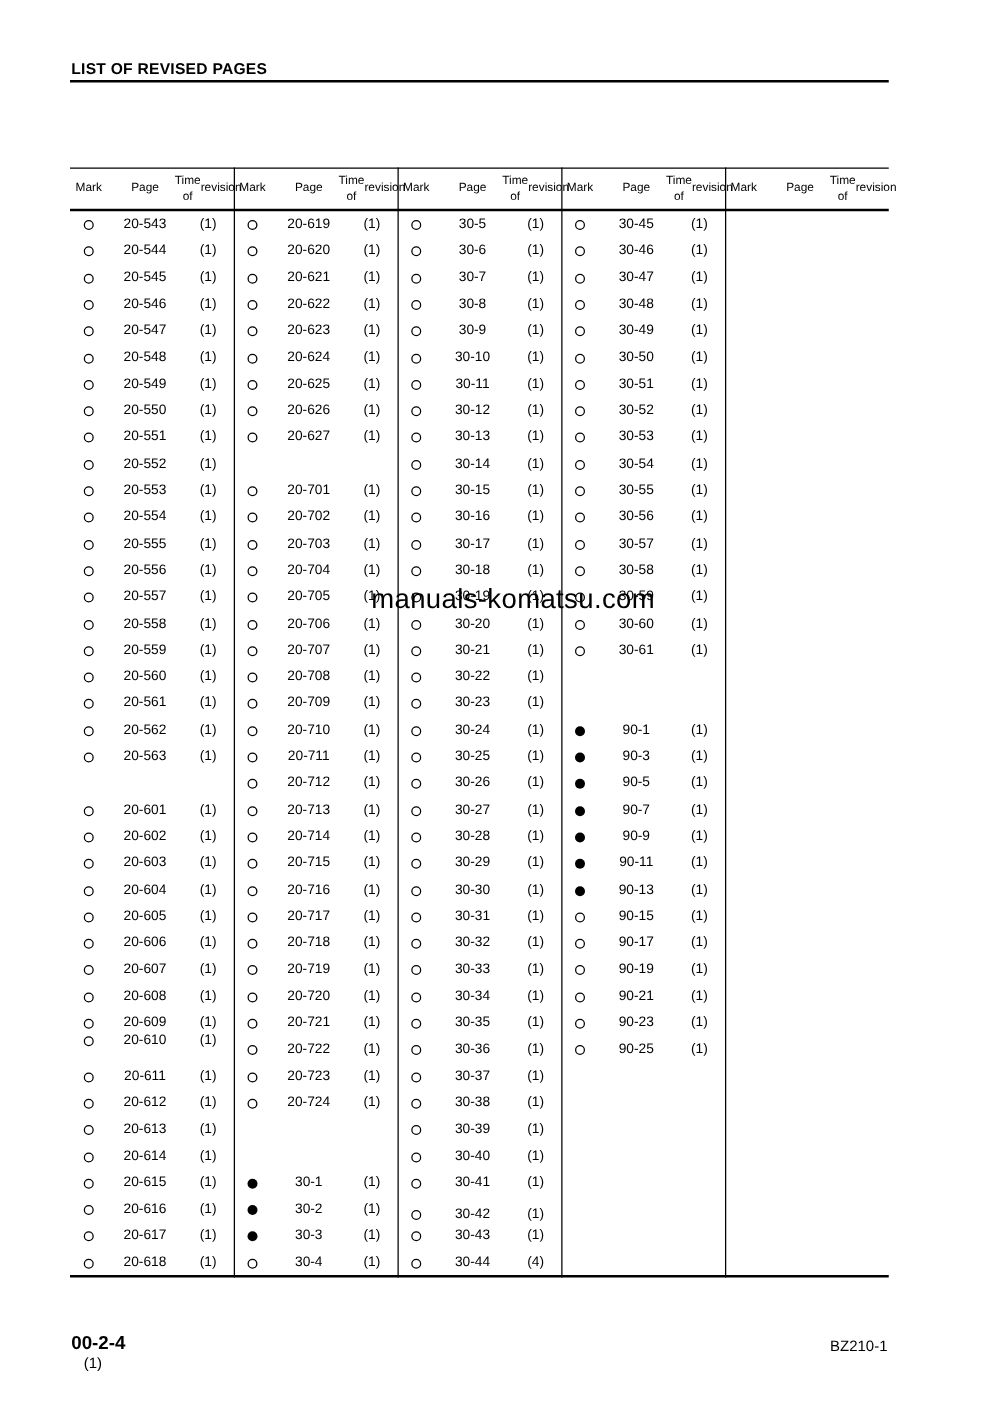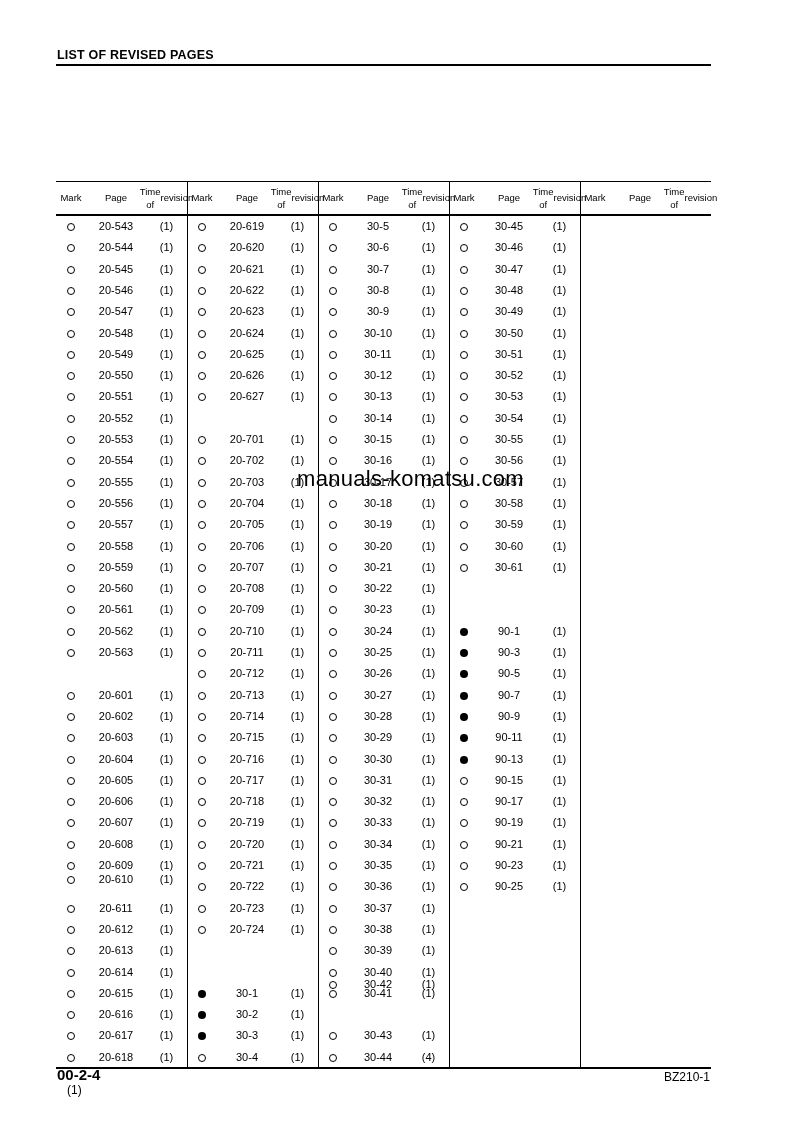--- a/index.html
+++ b/index.html
@@ -1,21 +1,21 @@
 <!DOCTYPE html>
 <html><head>
 <meta charset="utf-8">
 <style>
   html, body { margin: 0; padding: 0; background: #ffffff; }
   body { width: 793px; height: 1123px; position: relative; overflow: hidden;
          font-family: "Liberation Sans", sans-serif; color: #000; }
   .title { position: absolute; left: 57px; top: 48px; font-size: 12.5px; font-weight: bold;
            letter-spacing: 0.2px; }
   .title-rule { position: absolute; left: 56px; top: 64px; width: 655px; height: 2px; background: #000; }
-  .tbl { position: absolute; left: 56px; top: 134px; width: 655px; height: 734px; margin-top: 47px; }
+  .tbl { position: absolute; left: 56px; top: 134px; width: 655px; height: 734px; }
   .tbl-top { position: absolute; left: 0; top: 0; width: 655px; height: 1px; background: #000; }
   .tbl-headrule { position: absolute; left: 0; top: 33px; width: 655px; height: 2px; background: #000; }
   .tbl-bottom { position: absolute; left: 0; top: 886px; width: 655px; height: 2px; background: #000; }
   .vline { position: absolute; top: 0; width: 1px; height: 888px; background: #000; }
   .group { position: absolute; top: 0; width: 131px; height: 886px; }
   .hdr { position: absolute; top: 0; height: 33px; font-size: 9.5px; display: flex;
          align-items: center; justify-content: center; text-align: center; line-height: 13px; }
   .hdr.mark { left: 0; width: 30px; }
   .hdr.page { left: 30px; width: 60px; }
   .hdr.rev { left: 90px; width: 41px; }
@@ -652,21 +652,21 @@
       <div class="row" style="top: 781.5px; text-decoration: underline;">
         <span class="c-mark"><i class="dot-open"></i></span>
         <span class="c-page">30-40</span>
         <span class="c-rev">(1)</span>
       </div>
       <div class="row" style="top: 802.8px;">
         <span class="c-mark"><i class="dot-open"></i></span>
         <span class="c-page">30-41</span>
         <span class="c-rev">(1)</span>
       </div>
-      <div class="row" style="top: 794px; padding-left: 32px;">
+      <div class="row" style="top: 828px; padding-left: 32px;">
         <span class="c-mark"><i class="dot-open"></i></span>
         <span class="c-page">30-42</span>
         <span class="c-rev">(1)</span>
       </div>
       <div class="row" style="top: 845.4px;">
         <span class="c-mark"><i class="dot-open"></i></span>
         <span class="c-page">30-43</span>
         <span class="c-rev">(1)</span>
       </div>
       <div class="row" style="top: 866.7px;">

